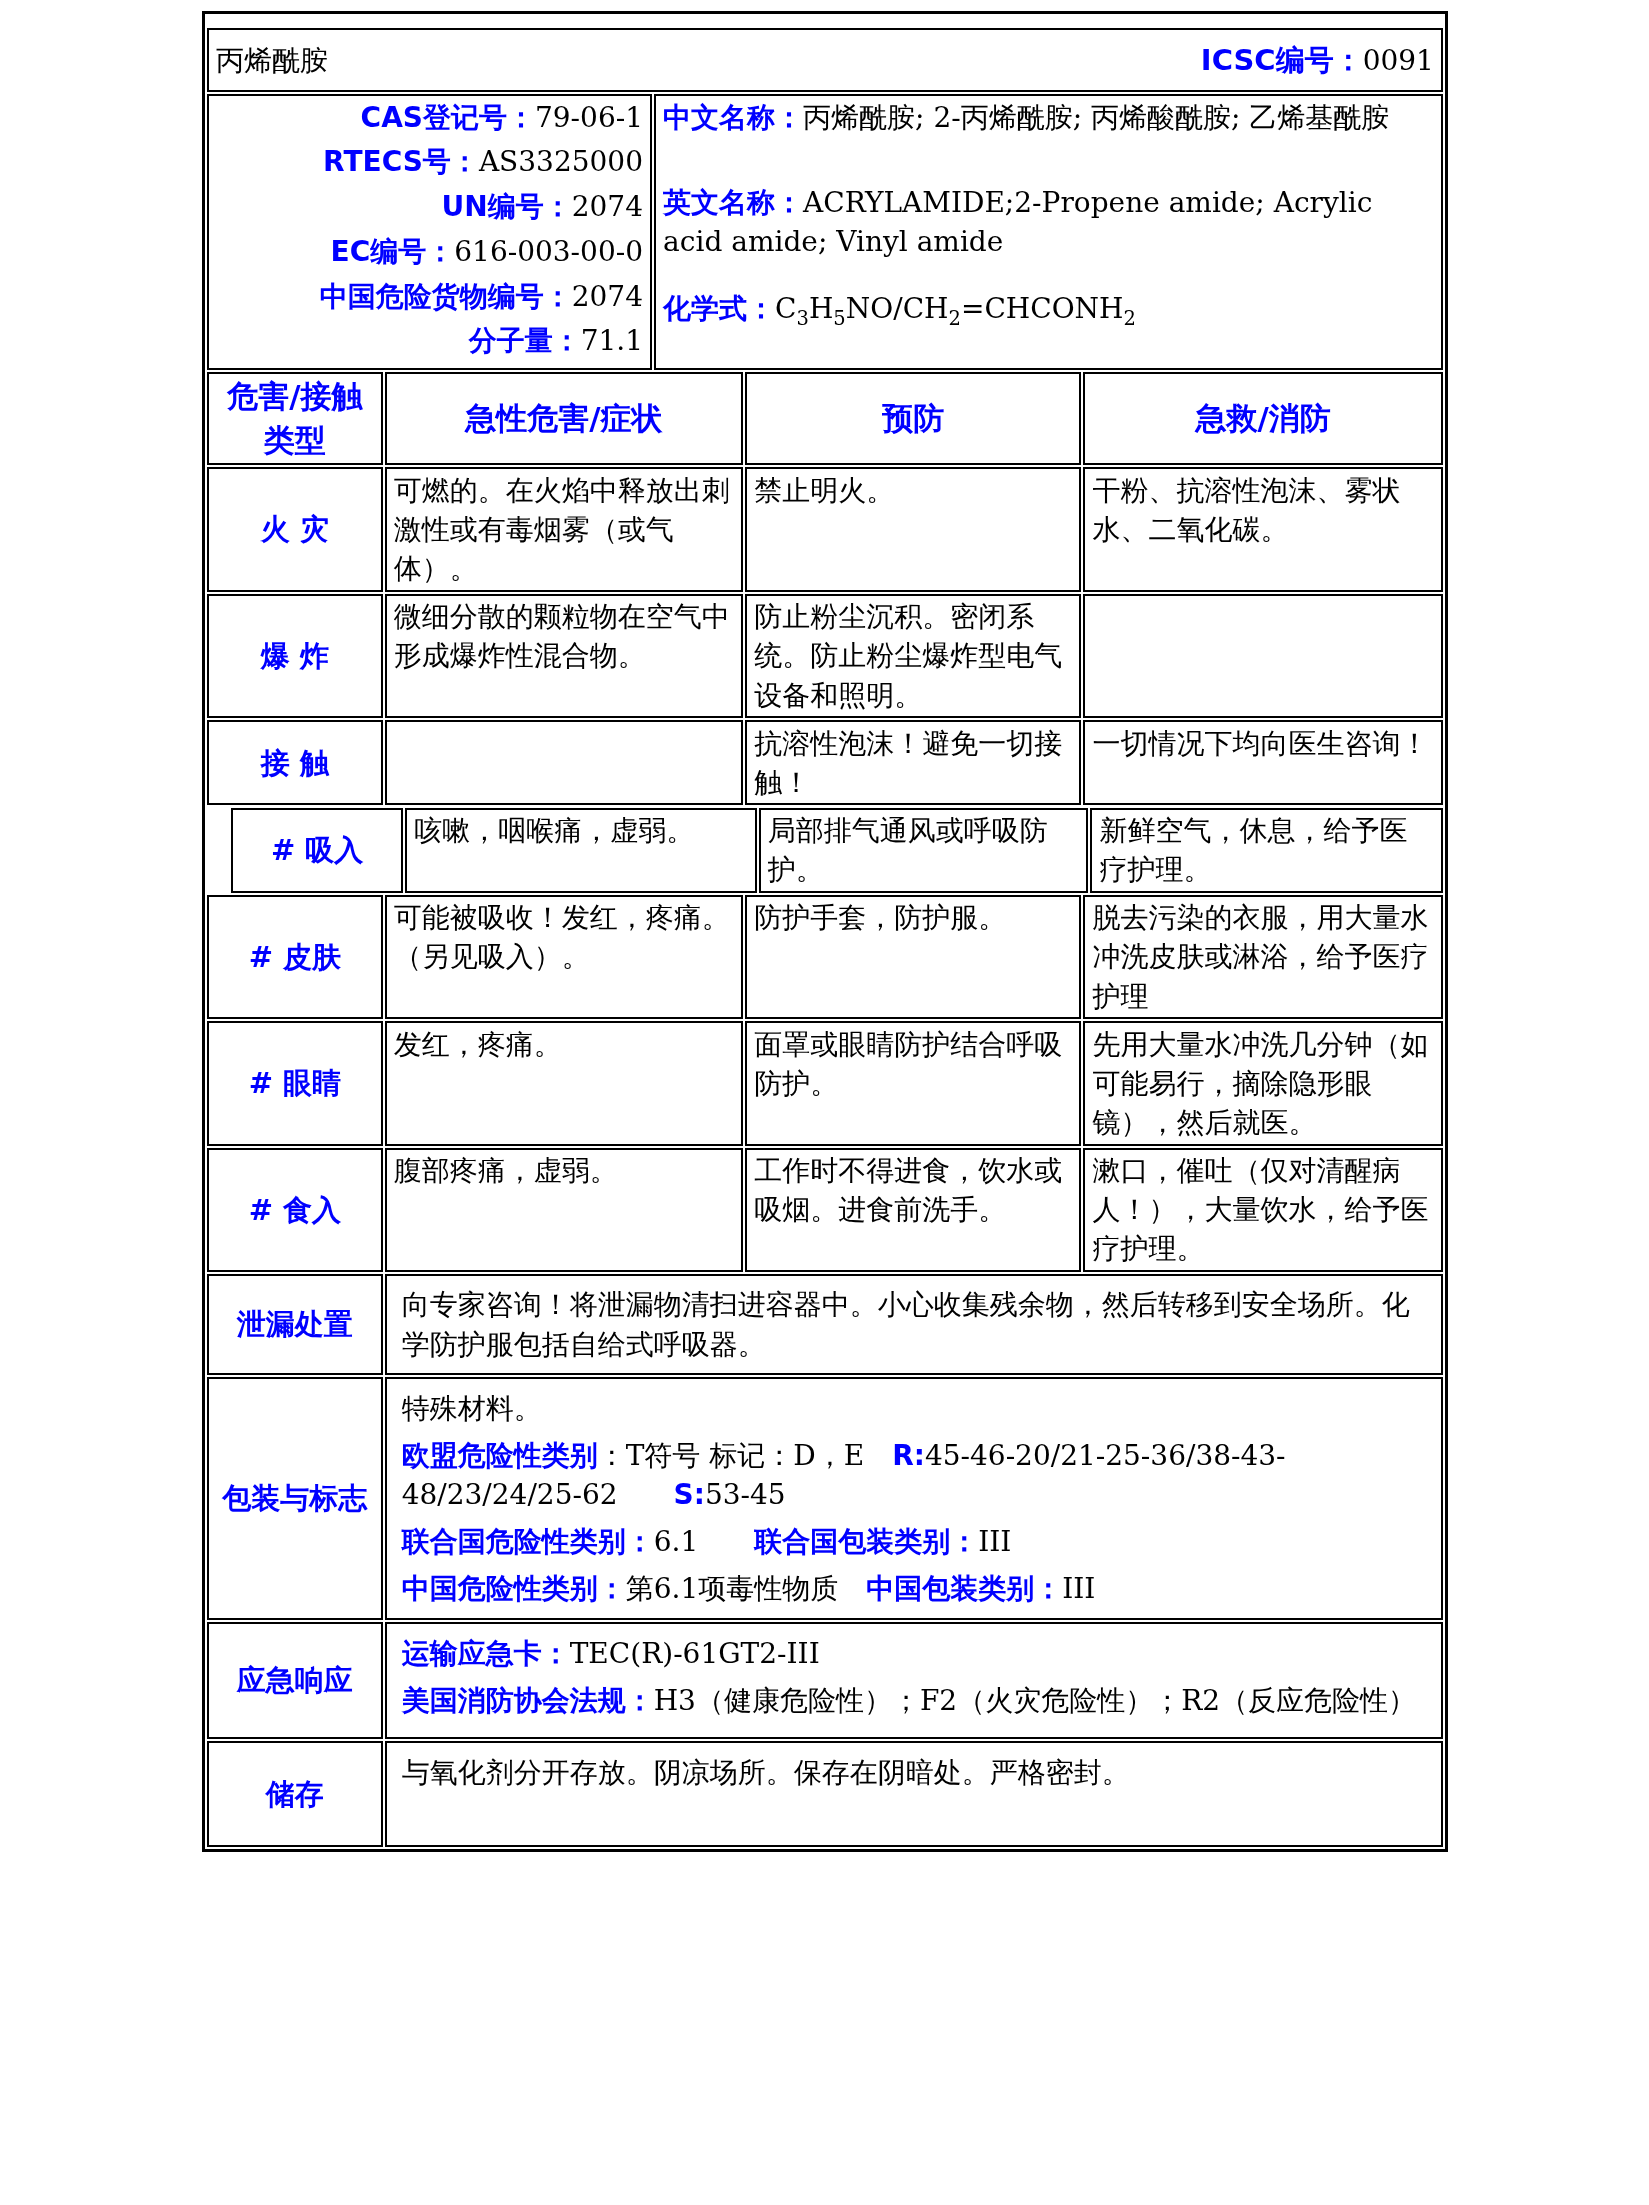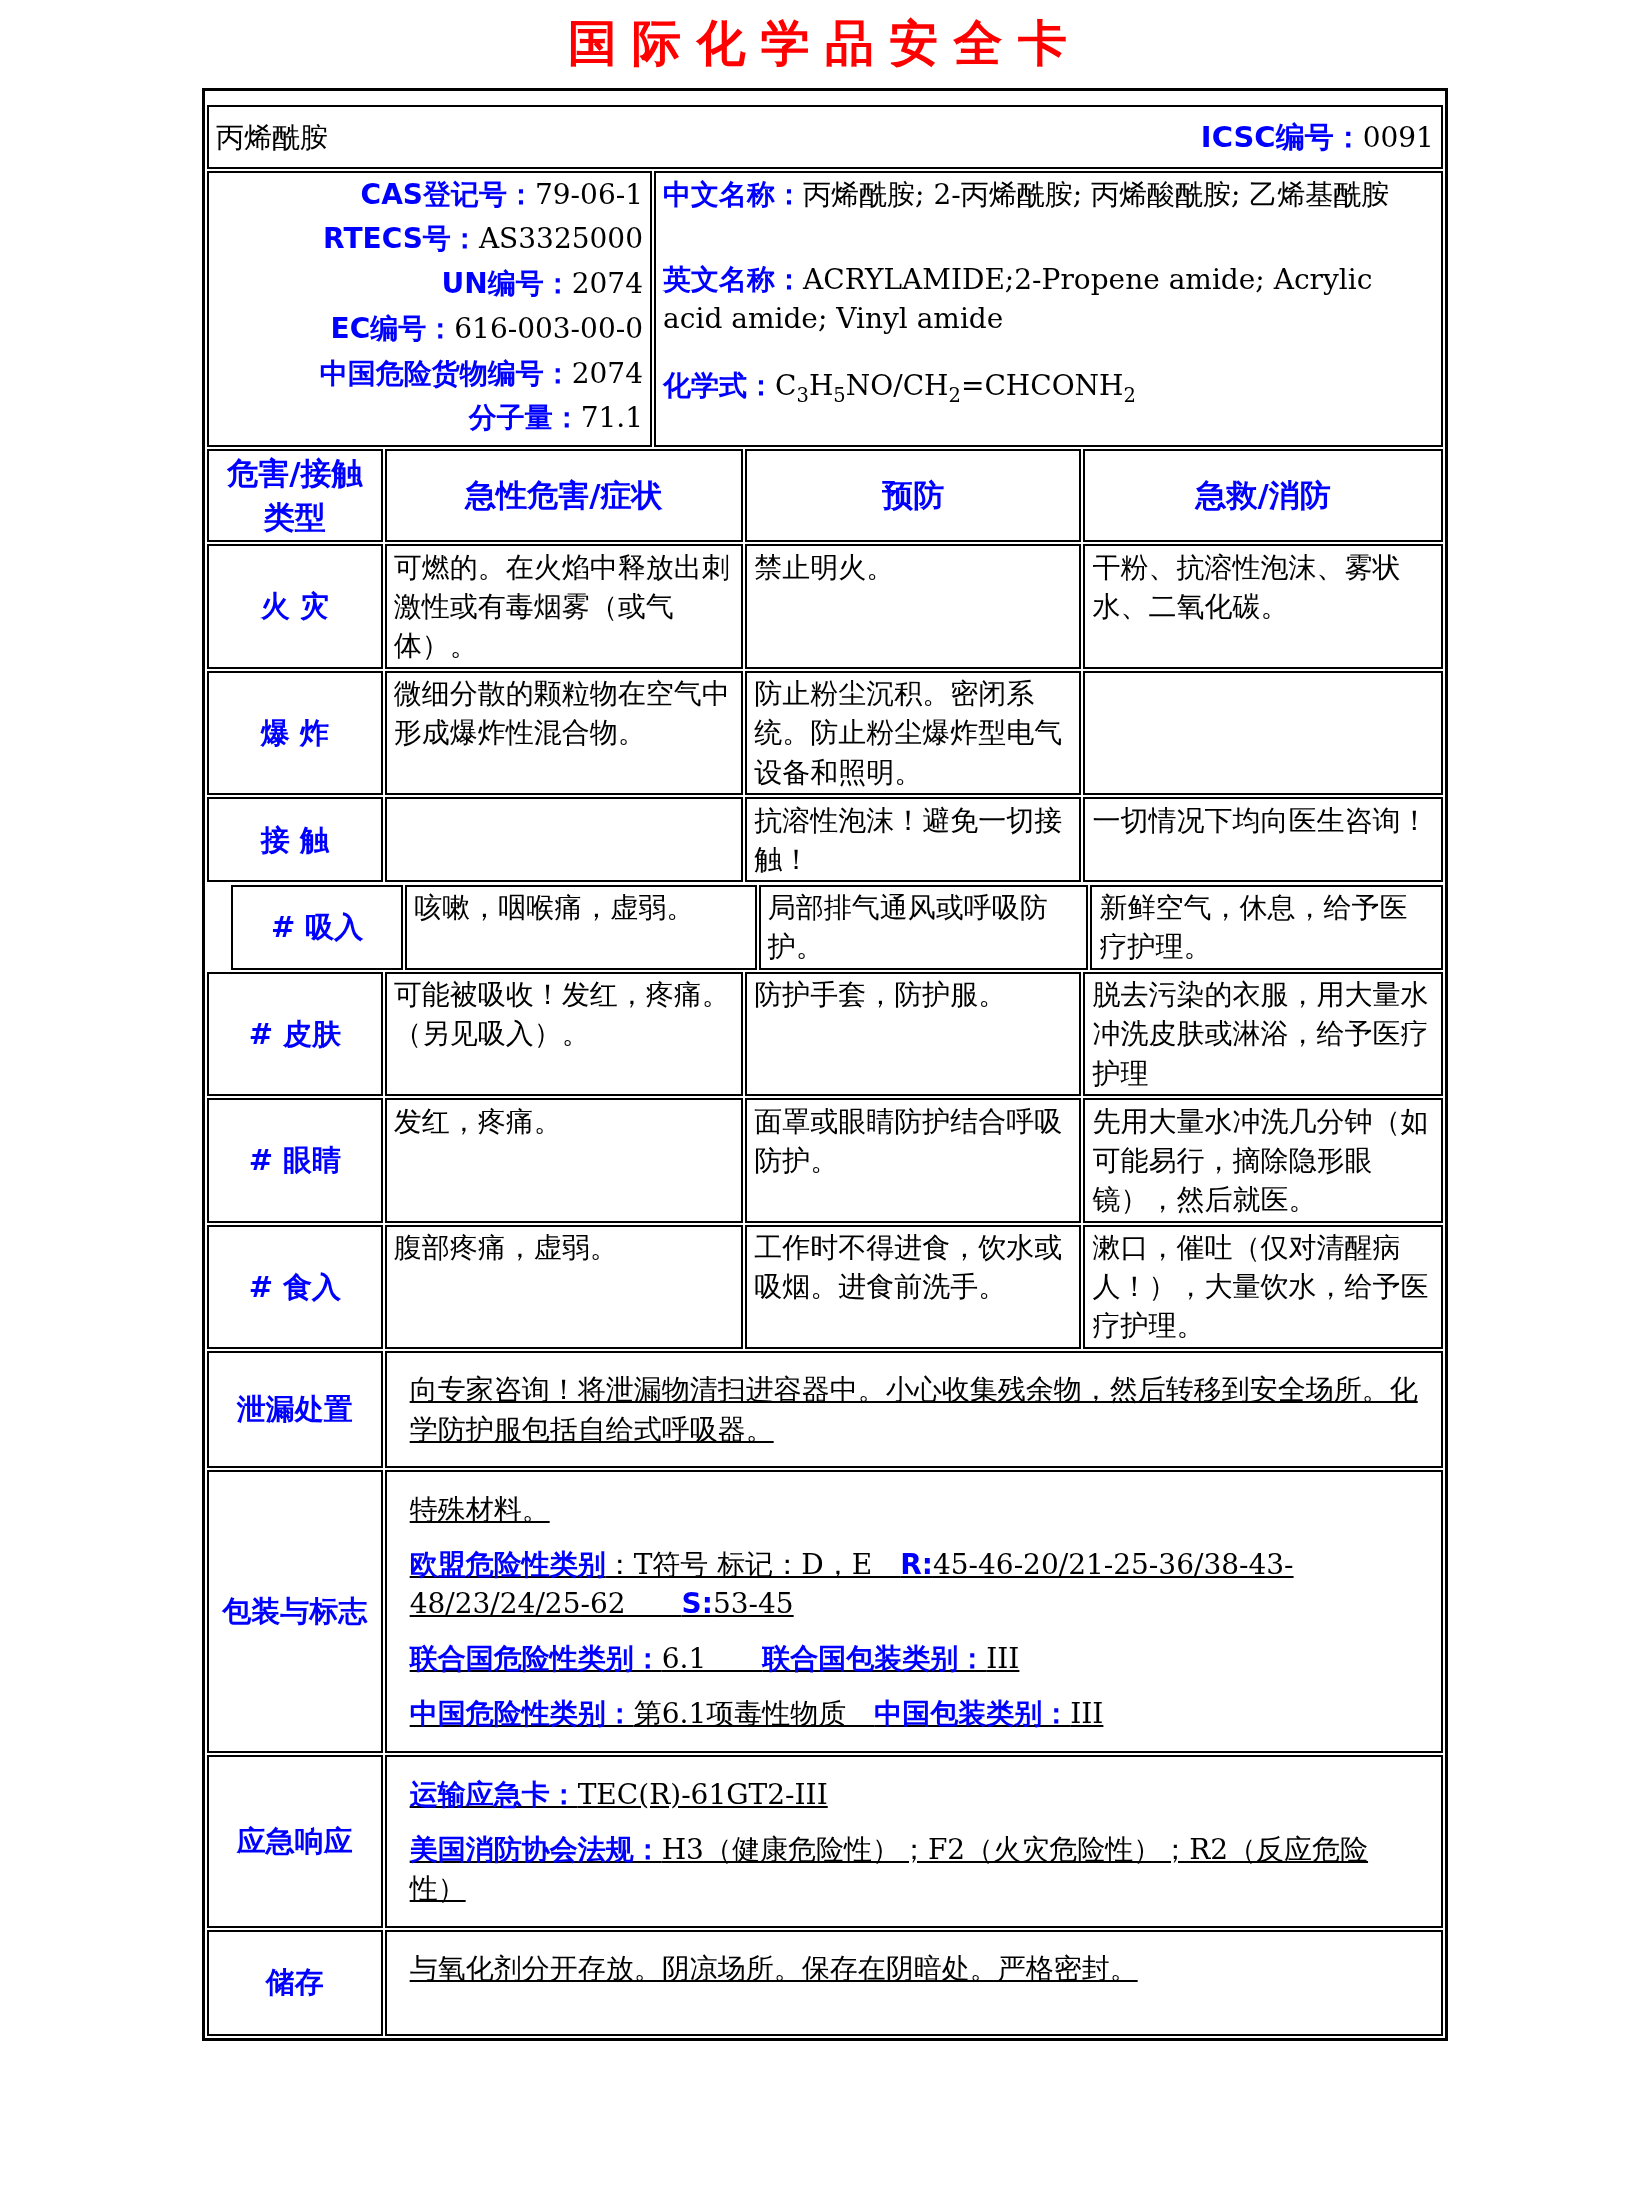--- a/index.html
+++ b/index.html
@@ -103,29 +103,28 @@
   .r-contact { min-height: 79px; }
   .r-inhale { min-height: 79px; margin-left: 24px; }
   .r-skin { min-height: 114px; }
   .r-eye { min-height: 114px; }
   .r-ingest { min-height: 117px; }
   .r-spill { min-height: 79px; }
   .r-pack { min-height: 222px; }
   .r-emerg { min-height: 117px; }
   .r-store { min-height: 106px; }
 
-  .seg-line { margin: 16px; text-decoration: underline; }
+  .seg-line { margin: 8px; }
   .seg-line + .seg-line { margin-top: 4.2px; }
 </style>
 </head>
 <body>
 
 <div class="page">
 
-  <div class="doc-title">国际化学品安全卡</div>
 
   <div class="card">
 
     <div class="row strip">
       <div class="cell">
         <span class="val">丙烯酰胺</span>
         <span>
           <span class="lbl" style="font-size:29px;">ICSC编号：</span><span class="val">0091</span>
         </span>
       </div>

